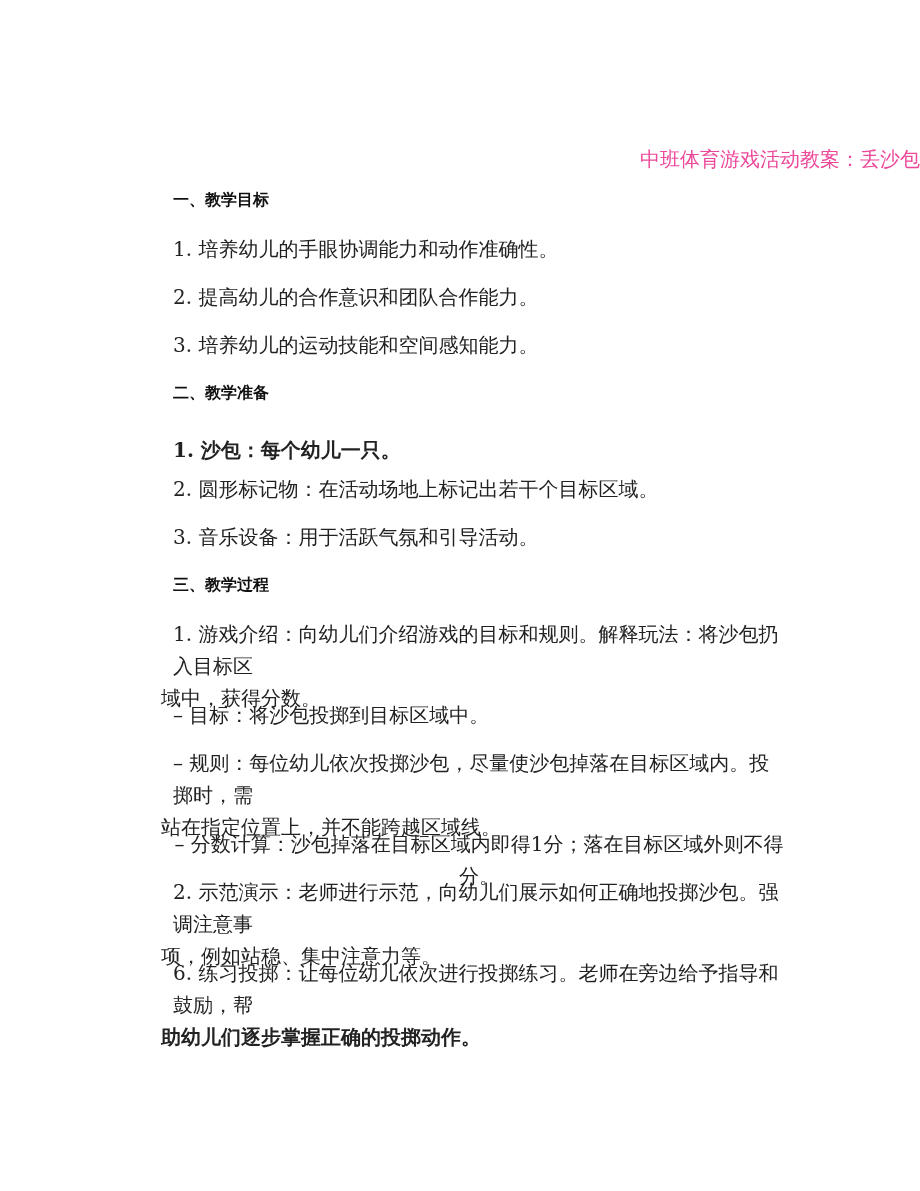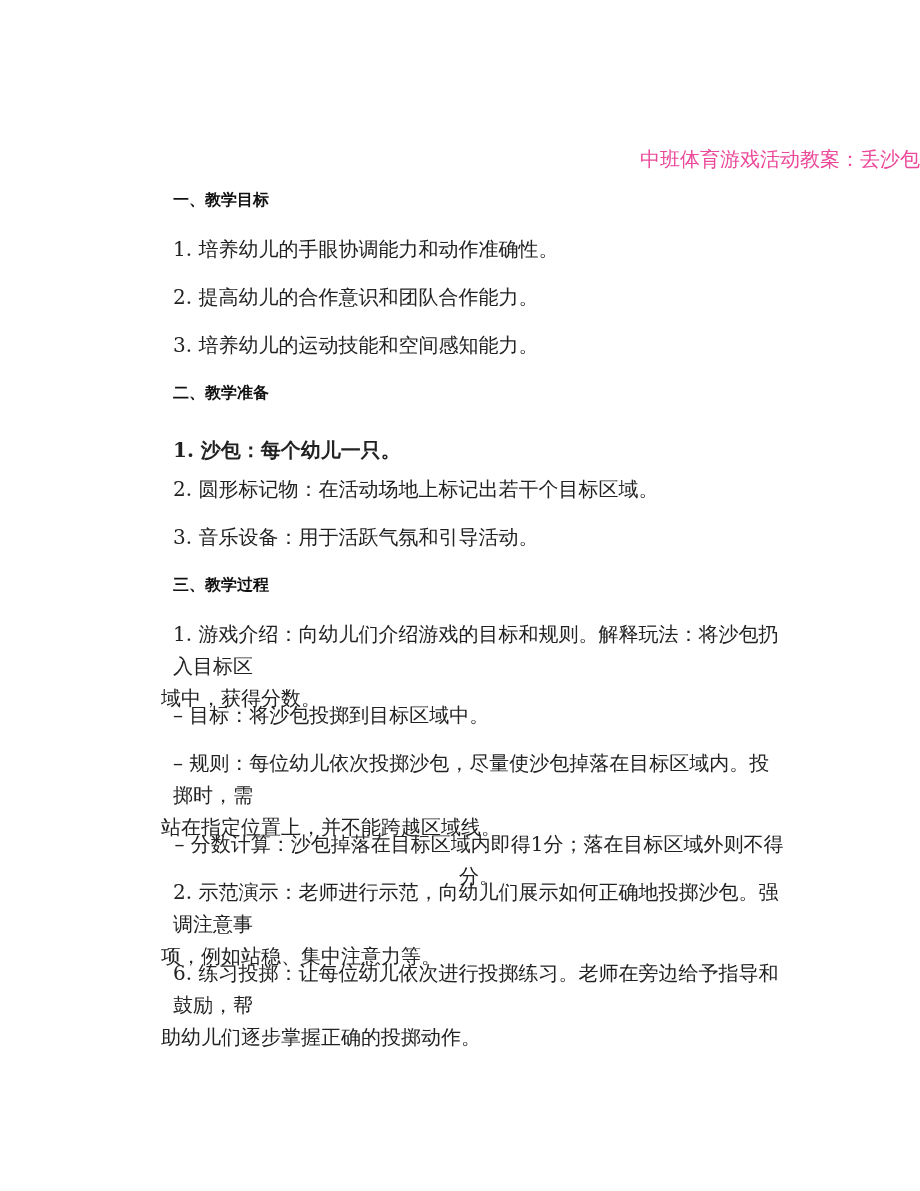--- a/index.html
+++ b/index.html
@@ -85,16 +85,16 @@
 
   <div class="block para" style="top:828px;text-align:center;">– 分数计算：沙包掉落在目标区域内即得1分；落在目标区域外则不得分。</div>
 
   <div class="block para" style="top:876px;">
     <span>2. 示范演示：老师进行示范，向幼儿们展示如何正确地投掷沙包。强调注意事</span><br>
     <span style="display:inline-block;margin-left:-12px;">项，例如站稳、集中注意力等。</span>
   </div>
 
   <div class="block para" style="top:957px;">
     <span>6. 练习投掷：让每位幼儿依次进行投掷练习。老师在旁边给予指导和鼓励，帮</span><br>
-    <span style="display:inline-block;margin-left:-12px;">助幼儿们逐步掌握正确的投掷动作。</span>
+    <span style="display:inline-block;margin-left:-12px;font-weight:bold;">助幼儿们逐步掌握正确的投掷动作。</span>
   </div>
 
 </div>
 
 </body></html>

